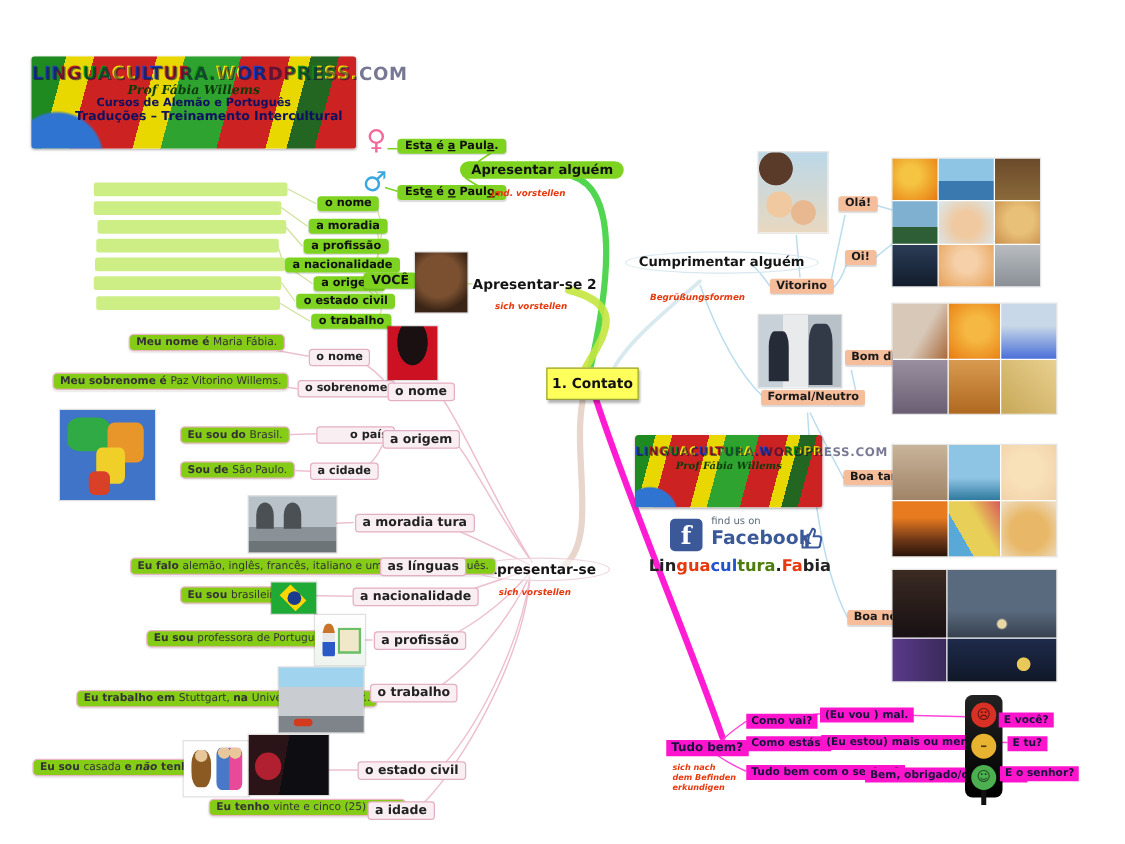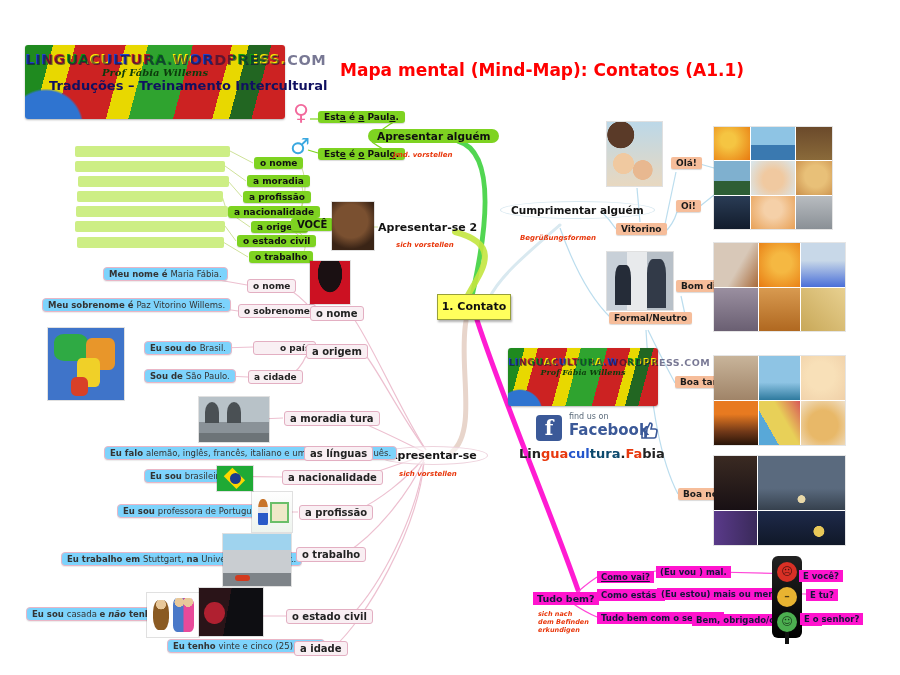--- a/index.html
+++ b/index.html
@@ -23,21 +23,21 @@
   .logo-l2{font-family:"DejaVu Serif","Liberation Serif",serif;font-style:italic;color:#0c3b0c;font-weight:bold;text-align:center;}
   .logo-l3,.logo-l4{color:#101060;font-weight:bold;}
 
   .title{color:#ff0000;font-weight:bold;font-size:17px;}
 
   
   .green-box{background:#7ed321;color:#101010;font-weight:bold;font-size:9px;
              padding:1px 6px;border-radius:3px;box-shadow:0 1px 1px rgba(0,0,0,.15);}
   .green-pill{background:#7ed321;border-radius:10px;padding:1px 9px;font-weight:bold;font-size:10.5px;color:#101010;}
   .bar{background:#cdee85;border-radius:2px;height:11px;}
-  .sentence{background:#7dd3fc;border:1px solid #e9b6c6;border-radius:4px;font-size:8.5px;color:#333;
+  .sentence{background:#84cc16;border:1px solid #e9b6c6;border-radius:4px;font-size:8.5px;color:#333;
             padding:1px 5px;box-shadow:0 1px 1px rgba(0,0,0,.08);}
   .topic{background:#f9eff3;border:1px solid #e3afc2;border-radius:3px;font-weight:bold;font-size:9px;
          color:#222;padding:1px 5px;}
   .topic-big{font-size:10px;}
   .plain{font-weight:bold;color:#141414;font-size:11px;}
   .ellipse{border:1px solid #eed3dd;border-radius:50%;padding:2px 10px;background:rgba(255,255,255,.6);}
   .ellipse-blue{border:1px solid #d8e8f0;border-radius:50%;padding:2px 10px;}
   .sub-red{color:#e8380d;font-weight:bold;font-style:italic;font-size:7px;}
   .center-node{background:#ffff5c;border:1px solid #98a03a;color:#101010;font-weight:bold;font-size:11px;
                text-align:center;line-height:24px;box-shadow:1px 2px 2px rgba(0,0,0,.3);}
@@ -189,23 +189,23 @@
       <path d="M682,617 L692,620"></path>
       <path d="M716,572 L799,574"></path>
       <path d="M746,593 L806,594"></path>
       <path d="M774,621 L800,618"></path>
     </g>
   </svg>
 
   <div class="abs logo" style="left:25px;top:45px;width:260px;height:68px;padding-top:6px;">
     <div class="logo-l1" style="font-size:14.5px;">LINGUACULTURA.WORDPRESS.COM</div>
     <div class="logo-l2" style="font-size:10px;">Prof Fábia Willems</div>
-    <div class="logo-l4" style="font-size:13px;padding-left:24px;">Traduções – Treinamento Intercultural</div>
-  </div>
-  <div class="abs title" style="left:340px;top:60px;width:360px;text-align:center;">Mapa mental (Mind-Map): Contatos (A1.1)</div>
+    <div class="logo-l3" style="font-size:9px;">Cursos de Alemão e Português</div>
+    <div class="logo-l4" style="font-size:10px;padding-left:24px;">Traduções – Treinamento Intercultural</div>
+  </div>
 
   <div class="abs center-node" style="left:437px;top:294px;width:72px;height:24px;">1. Contato</div>
 
   <div class="abs gender" style="left:293px;top:102px;color:#f2699c;">♀</div>
   <div class="abs green-box" style="left:318px;top:111px;"><span>Est</span><span style="text-decoration: underline;">a</span><span> é </span><span style="text-decoration: underline;">a</span><span> Paul</span><span style="text-decoration: underline;">a</span><span>.</span></div>
   <div class="abs gender" style="left:290px;top:136px;color:#3aa8e0;">♂</div>
   <div class="abs green-box" style="left:318px;top:148px;"><span>Est</span><span style="text-decoration: underline;">e</span><span> é </span><span style="text-decoration: underline;">o</span><span> Paul</span><span style="text-decoration: underline;">o</span><span>.</span></div>
   <div class="abs green-pill" style="left:368px;top:129px;">Apresentar alguém</div>
   <div class="abs sub-red" style="left:393px;top:151px;">jmd. vorstellen</div>
 
@@ -330,27 +330,27 @@
     <div class="logo-l2" style="font-size:8px;">Prof Fábia Willems</div>
   </div>
   <div class="abs" style="left:536px;top:412px;width:120px;height:32px;">
     <div class="fb-f" style="position:absolute;left:0;top:3px;width:26px;height:26px;">f</div>
     <div class="fb-find" style="position:absolute;left:33px;top:0;">find us on</div>
     <div class="fb-name" style="position:absolute;left:33px;top:9px;">Facebook</div>
     <svg style="position:absolute;left:103px;top:8px;" width="20" height="20" viewBox="0 0 20 20">
       <path d="M3,9 h3 v9 h-3 z M7,18 h8 q2,0 2,-2 l1,-5 q0,-2 -2,-2 h-4 l1,-4 q0,-2 -2,-2 l-3,6 z" fill="none" stroke="#3b5998" stroke-width="1.6"></path>
     </svg>
   </div>
-  <div class="abs handle" style="left:519px;top:446px;"><span style="color: rgb(34, 34, 34);">Lin</span><span style="color: rgb(232, 56, 13);">gua</span><span style="color: rgb(34, 85, 204);">cul</span><span style="color: #0c4a6e;">tura</span><span style="color: rgb(34, 34, 34);">.</span><span style="color: rgb(232, 56, 13);">Fa</span><span style="color: rgb(34, 34, 34);">bia</span></div>
+  <div class="abs handle" style="left:519px;top:446px;"><span style="color: rgb(34, 34, 34);">Lin</span><span style="color: rgb(232, 56, 13);">gua</span><span style="color: rgb(34, 85, 204);">cul</span><span style="color: #4d7c0f;">tura</span><span style="color: rgb(34, 34, 34);">.</span><span style="color: rgb(232, 56, 13);">Fa</span><span style="color: rgb(34, 34, 34);">bia</span></div>
 
   <div class="abs magenta" style="left:533px;top:592px;font-size:9.5px;">Tudo bem?</div>
   <div class="abs sub-red" style="left:538px;top:610px;font-size:6.5px;white-space:pre-line;line-height:1.25;">sich nach
 dem Befinden
 erkundigen</div>
-  <div class="abs magenta" style="left:597px;top:571px;text-decoration:underline;">Como vai?</div>
+  <div class="abs magenta" style="left:597px;top:571px;">Como vai?</div>
   <div class="abs magenta" style="left:597px;top:589px;">Como estás?</div>
   <div class="abs magenta" style="left:597px;top:612px;">Tudo bem com o senhor?</div>
   <div class="abs magenta" style="left:656px;top:566px;">(Eu vou ) mal.</div>
   <div class="abs magenta" style="left:657px;top:588px;">(Eu estou) mais ou menos.</div>
   <div class="abs magenta" style="left:692px;top:614px;">Bem, obrigado/obrigada..</div>
   <div class="abs tl" style="left:772px;top:556px;width:30px;height:76px;">
     <div class="lamp" style="background:#d93025;">☹</div>
     <div class="lamp" style="background:#e8b331;">–</div>
     <div class="lamp" style="background:#4caf50;">☺</div>
   </div>

